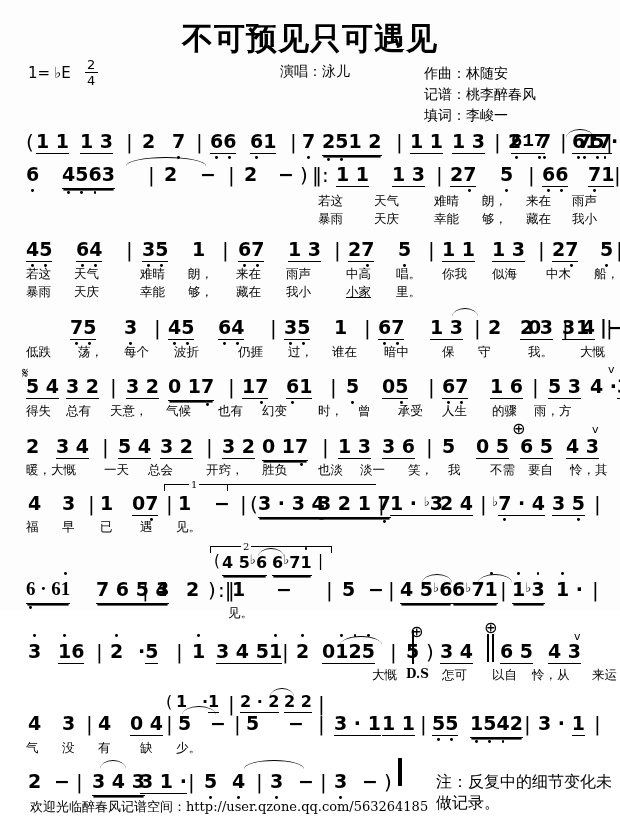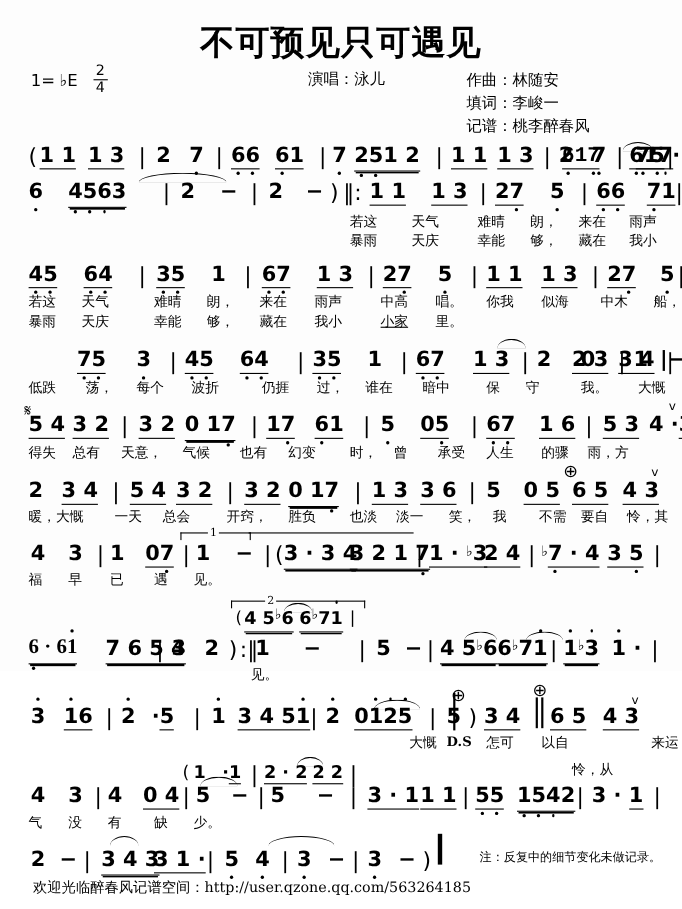--- a/index.html
+++ b/index.html
@@ -189,21 +189,21 @@
   }
   .thinbar {
     position: absolute;
     width: 1.4px;
     background: #000;
   }
 
   .note-text {
     position: absolute;
     font-family: Liberation Mono, monospace;
-    font-size: 11px;
+    font-size: 16px;
   }
   .footer {
     position: absolute;
     left: 30px;
     top: 798px;
     font-family: "DejaVu Serif", "Liberation Serif", serif;
     font-size: 13px;
   }
 </style>
 </head>
@@ -219,22 +219,22 @@
     <span class="meter">
       <span class="num">2</span>
       <span class="bar"></span>
       <span class="den">4</span>
     </span>
   </div>
 
   <div class="credits cr-singer">演唱：泳儿</div>
   <div class="credits cr-block">
     <div>作曲：林随安</div>
+    <div>记谱：桃李醉春风</div>
     <div>填词：李峻一</div>
-    <div>记谱：桃李醉春风</div>
   </div>
 
   <div class="line" style="top:130px;">
     <div class="notes">
       <span class="tok bar-l" style="left:26px;">(</span>
       <span class="tok" style="left:36px;"><span class="n u1">1 1</span></span>
       <span class="tok" style="left:80px;"><span class="n u1">1 3</span></span>
       <span class="tok bar-l" style="left:126px;">|</span>
       <span class="tok" style="left:142px;">2</span>
       <span class="tok" style="left:172px;"><span class="n dotlow">7</span></span>
@@ -648,21 +648,21 @@
   <div class="thinbar" style="left:492px; top:634px; width:1.6px; height:28px;"></div>
   <div class="coda" style="left:484px; top:618px;">⊕</div>
   <div class="breath" style="left:574px; top:630px;">v</div>
 
   <div class="line" style="top:667px;">
     <div class="lyr">
       <span class="lw" style="left:372px;">大慨</span>
       <span class="dsmark" style="left:406px; top:0px;">D.S</span>
       <span class="lw" style="left:442px;">怎可</span>
       <span class="lw" style="left:492px;">以自</span>
-      <span class="lw" style="left:520px;margin-top:25px;">怜，从</span>
+      <span class="lw" style="left:532px;">怜，从</span>
       <span class="lw" style="left:592px;">来运</span>
     </div>
   </div>
 
   <div class="line" style="top:640px;">
     <div class="notes">
       
     </div>
   </div>
 

